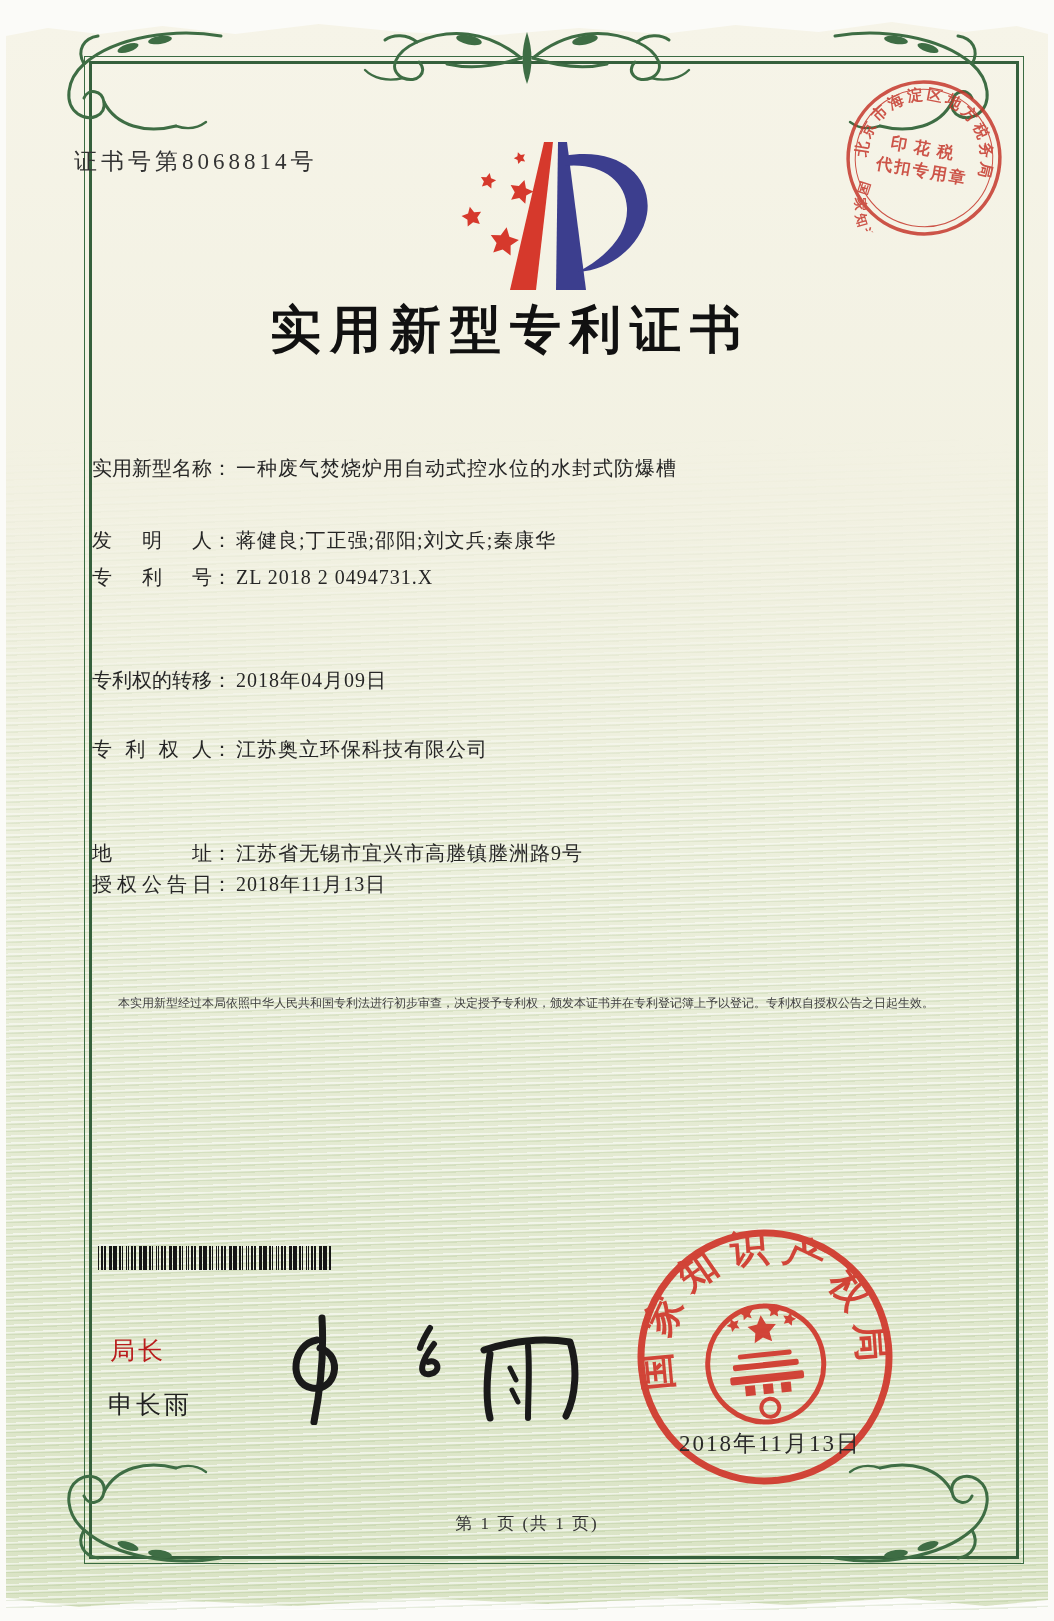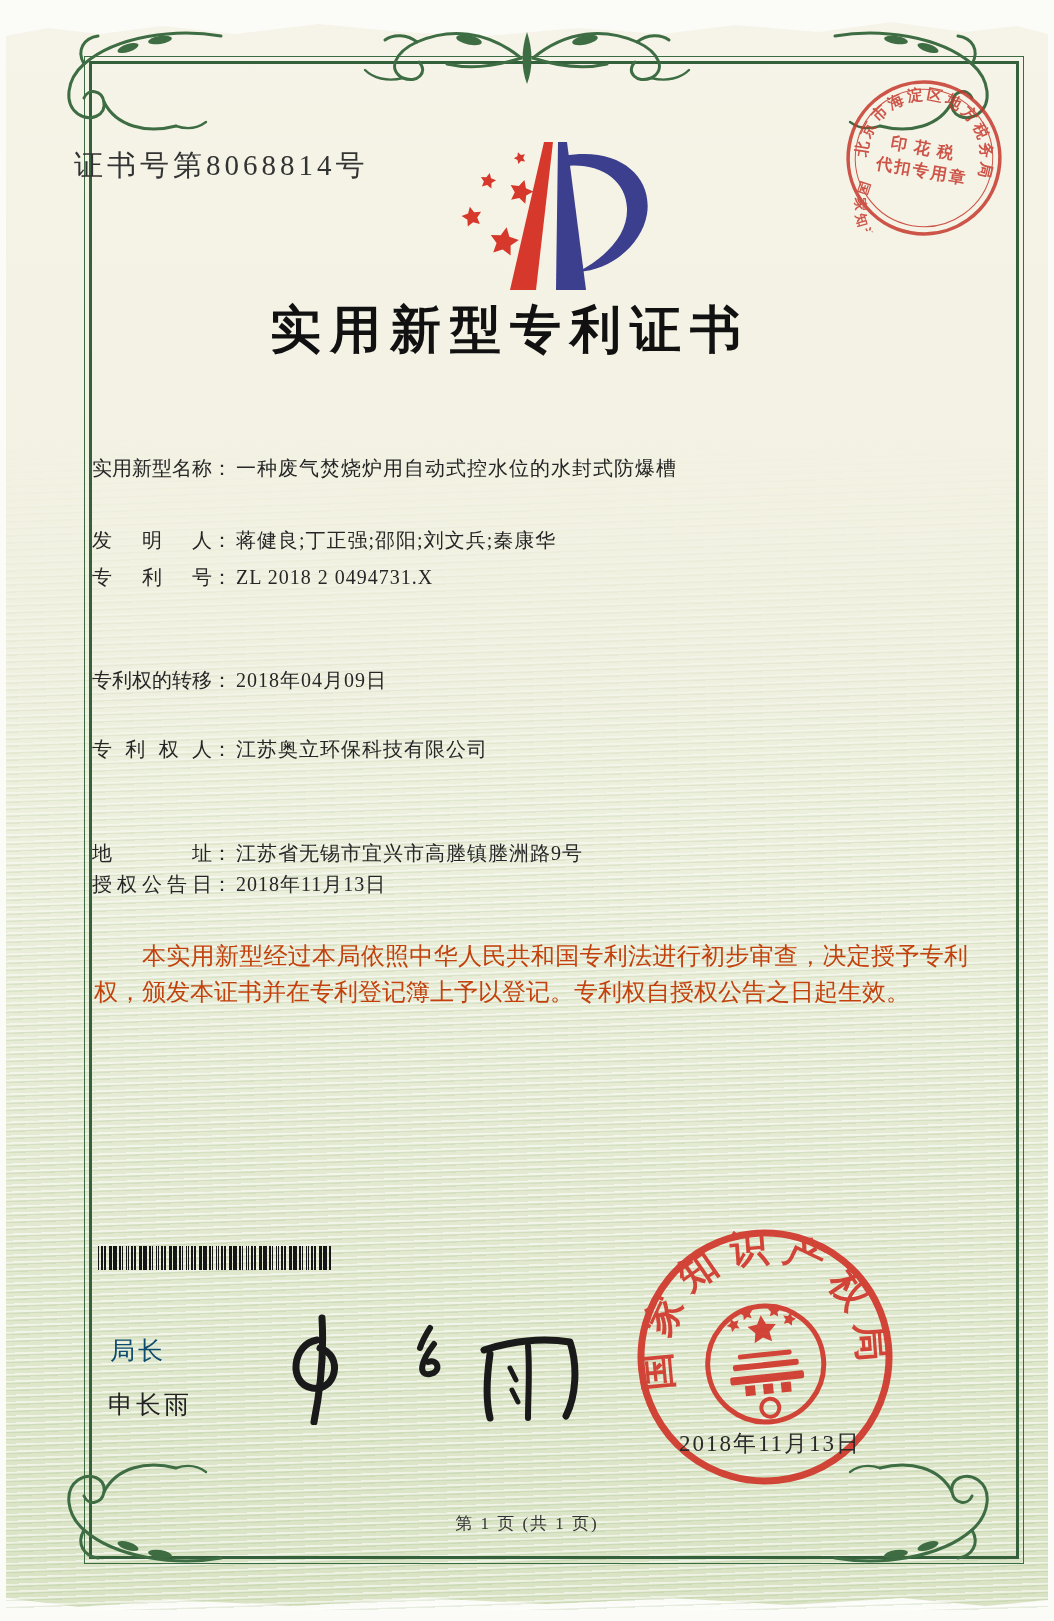--- a/index.html
+++ b/index.html
@@ -17,34 +17,34 @@
   }
   .waves{
     position:absolute;left:6px;top:22px;width:1042px;height:1588px;pointer-events:none;
     background:repeating-linear-gradient(178deg,rgba(255,255,255,.55) 0 1.5px,rgba(150,180,120,.20) 2.5px 3.5px,rgba(255,255,255,0) 3.5px 7px);
     -webkit-mask-image:linear-gradient(to bottom,transparent 0%,transparent 26%,rgba(0,0,0,.8) 52%,#000 75%);
     mask-image:linear-gradient(to bottom,transparent 0%,transparent 26%,rgba(0,0,0,.8) 52%,#000 75%);
   }
   .frame{position:absolute;left:84px;top:56px;width:938px;height:1506px;border:1.5px solid #3a6b42;}
   .frame-inner{position:absolute;inset:4px;border:3px solid #35603c;}
   .orn{position:absolute;}
-  .cert-no{position:absolute;left:74px;top:146px;font-size:29px;letter-spacing:4px;color:#333;}
+  .cert-no{position:absolute;left:74px;top:146px;font-size:23px;letter-spacing:4px;color:#333;}
   .title{position:absolute;left:120px;top:296px;width:780px;text-align:center;
     font-size:51px;font-weight:bold;letter-spacing:9px;color:#111;}
   .field{position:absolute;left:92px;width:900px;font-size:20px;color:#262626;white-space:nowrap;}
   .flabel{display:inline-block;width:120px;text-align:justify;text-align-last:justify;vertical-align:bottom;}
   .fcolon{display:inline-block;margin-right:4px;}
   .fvalue{letter-spacing:1px;}
   .grant-right{position:absolute;left:378px;top:0;}
-  .body-text{position:absolute;left:94px;top:938px;width:874px;font-size:24px;line-height:36px;
-    text-align:justify;color:#c2410c;}
+  .body-text{position:absolute;left:94px;top:985px;width:874px;font-size:12px;line-height:36px;
+    text-align:justify;color:#404040;}
   .body-text p{margin:0;text-indent:2em;}
   .barcode{position:absolute;left:98px;top:1246px;width:302px;height:24px;font-size:0;white-space:nowrap;overflow:hidden;}
   .barcode span{display:inline-block;height:100%;background:#151515;}
-  .director-title{position:absolute;left:110px;top:1334px;font-size:25px;letter-spacing:3px;color:#0c4a6e;}
+  .director-title{position:absolute;left:110px;top:1334px;font-size:25px;letter-spacing:3px;color:#b91c1c;}
   .director-name{position:absolute;left:108px;top:1388px;font-size:25px;letter-spacing:3px;color:#222;}
   .signature{position:absolute;left:272px;top:1310px;}
   .seal{position:absolute;left:634px;top:1226px;transform:rotate(-6deg);opacity:.93;}
   .seal-date{position:absolute;left:642px;top:1428px;width:256px;text-align:center;
     font-size:23px;letter-spacing:2px;color:#2a2a2a;}
   .stamp{position:absolute;left:842px;top:76px;transform:rotate(10deg);opacity:.85;}
   .footer{position:absolute;left:0;right:0;top:1512px;text-align:center;font-size:17px;letter-spacing:2px;color:#333;}
 </style>
 </head>
 <body>

